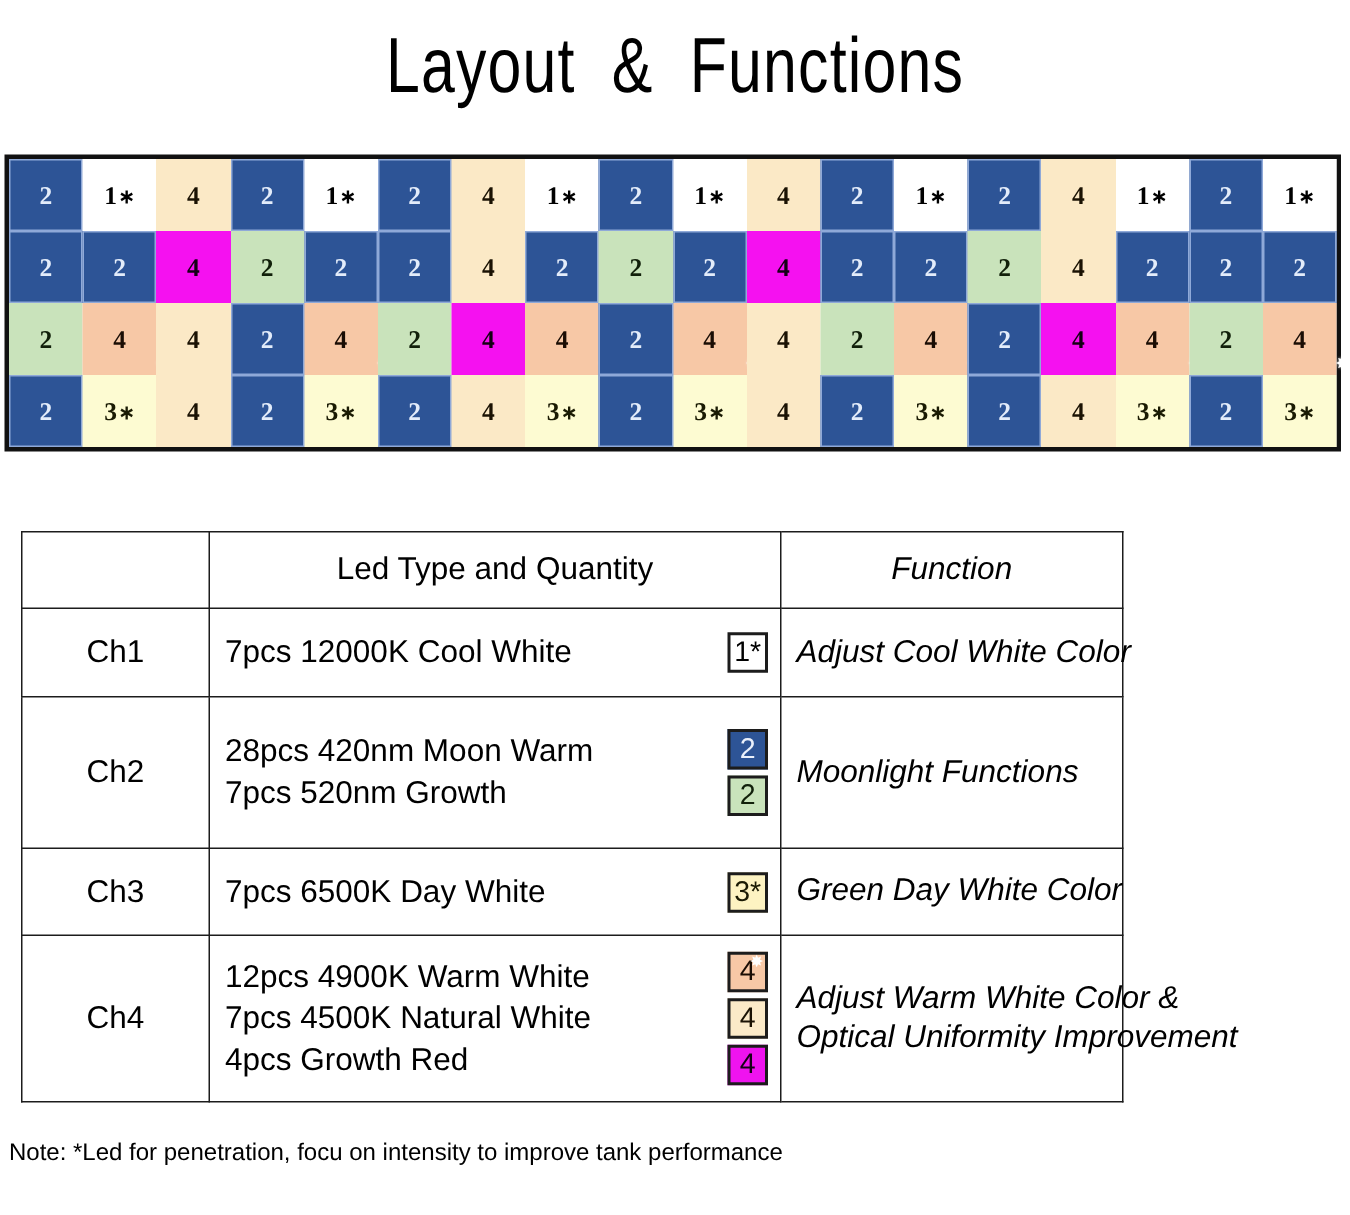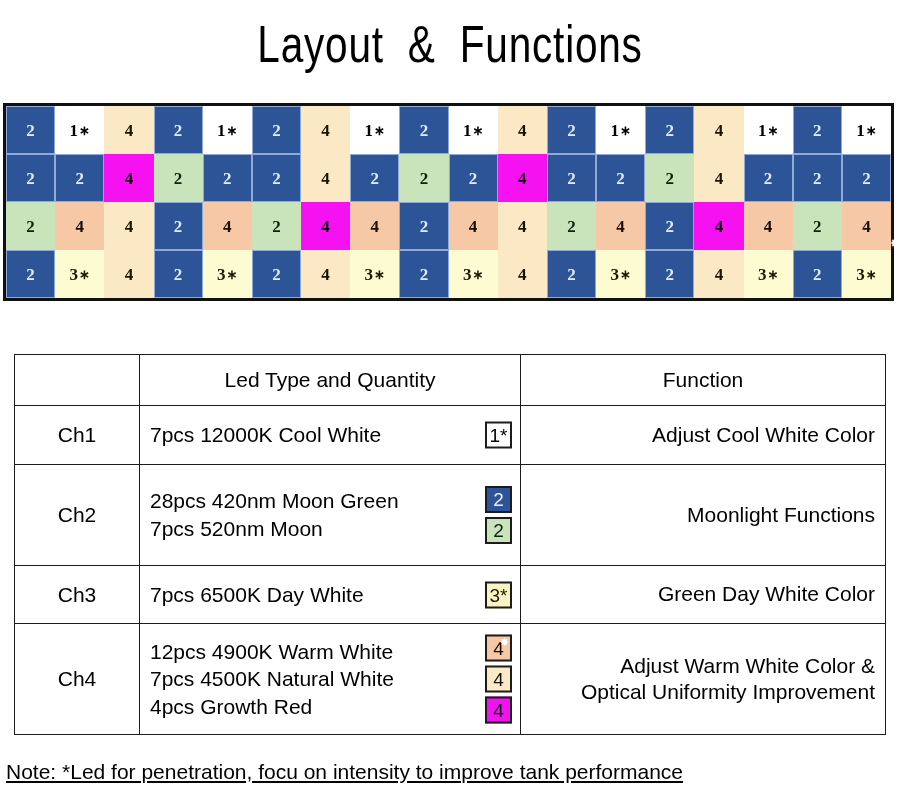--- a/index.html
+++ b/index.html
@@ -55,35 +55,35 @@
   
   .sparkle{
     position:absolute;right:-9px;bottom:1px;
     color:#ffffff;font-size:11px;line-height:1;
     text-shadow:0 0 2px rgba(255,255,255,.9);
   }
 
   
   #spec-table{
     position:absolute;left:14px;top:354px;
-    width:872px;
+    width:735px;
     border-collapse:collapse;
     table-layout:fixed;
     padding-left:32px;
   }
   #spec-table td,#spec-table th{
     border:1.6px solid #1c1c1c;
     padding:0 10px;
     font-weight:400;
     vertical-align:middle;
     font-size:21px;
   }
   .col-ch{width:104px;text-align:center;}
   .col-led{width:360px;}
-  .col-fn{width:auto;}
+  .col-fn{width:auto;font-style:italic;}
   .hdr{
     height:50px;text-align:center;font-size:24px;
   }
   .hdr.blank{border-left:1.6px solid #1c1c1c;}
   .ch-label{font-size:22px;text-align:center;}
   .led-cell{position:relative;}
   .led-lines{display:flex;flex-direction:column;justify-content:flex-start;gap:2px;}
   .led-line{font-size:21px;line-height:1.22;white-space:nowrap;}
   .badges{
     position:absolute;right:8px;top:50%;
@@ -100,32 +100,32 @@
   }
   .badge.b-white{background:#ffffff;color:#000;}
   .badge.b-blue {background:#2d5496;color:#eaf0fb;}
   .badge.b-green{background:#c9e3bb;color:#11200a;}
   .badge.b-lyel {background:#fdf3c2;color:#1a1a03;}
   .badge.b-peach{background:#f7c8a6;color:#1a0d04;}
   .badge.b-cream{background:#fbeac8;color:#1a1203;}
   .badge.b-mag  {background:#ef13ef;color:#160016;}
   .badge .bstar{position:absolute;right:1px;top:0px;font-size:11px;color:#fff;}
   .fn-cell{font-size:21px;line-height:1.25;}
-  .fn-line{white-space:nowrap;text-align:right;}
+  .fn-line{white-space:nowrap;}
 
   .r-h td{height:50px;}
   .r1 td{height:58px;margin-left:28px;}
   .r2 td{height:100px;}
   .r3 td{height:57px;}
   .r4 td{height:110px;}
 
   
   #note{
     position:absolute;left:6px;top:760px;
-    font-size:21px;white-space:nowrap;text-decoration:underline;
+    font-size:16px;white-space:nowrap;
   }
 </style>
 </head>
 <body>
 
 <div id="title">Layout  &amp;  Functions</div>
 
 <div id="led-grid">
     <div class="cell c-blue">
       <span class="num">2</span>
@@ -386,22 +386,22 @@
           </div>
         </td>
         <td class="col-fn fn-cell">
           <div class="fn-line">Adjust Cool White Color</div>
         </td>
       </tr>
       <tr class="r2">
         <td class="col-ch ch-label">Ch2</td>
         <td class="col-led led-cell">
           <div class="led-lines">
-            <div class="led-line">28pcs 420nm Moon Green</div>
-            <div class="led-line">7pcs 520nm Moon</div>
+            <div class="led-line">28pcs 420nm Moon Warm</div>
+            <div class="led-line">7pcs 520nm Growth</div>
           </div>
           <div class="badges">
             <div class="badge b-blue">
               <span>2</span>
             </div>
             <div class="badge b-green">
               <span>2</span>
             </div>
           </div>
         </td>

